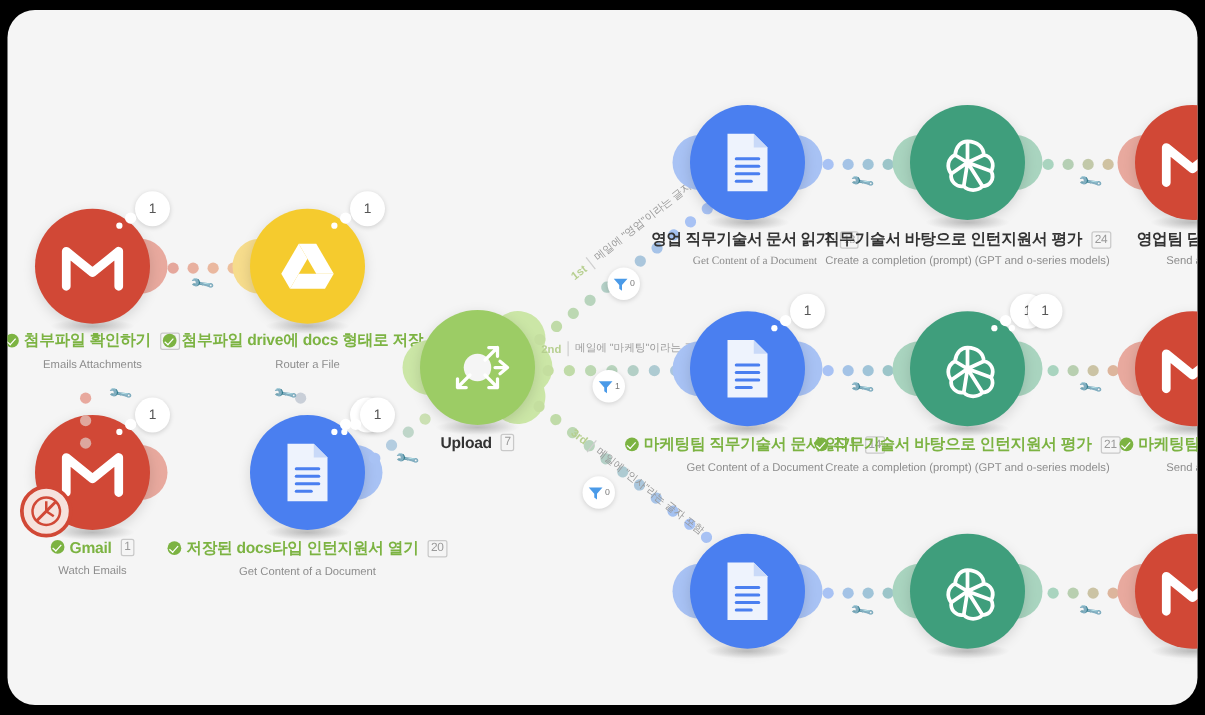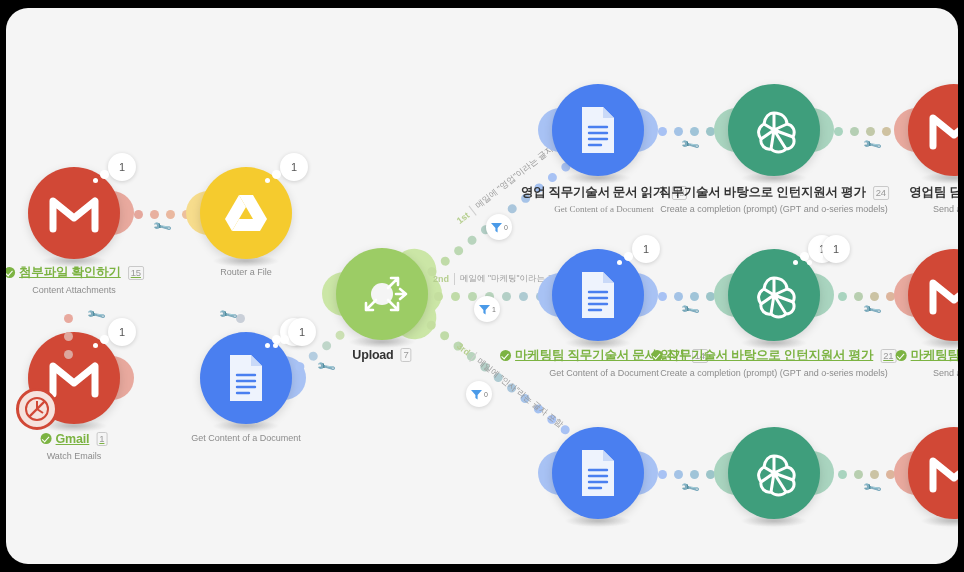--- a/index.html
+++ b/index.html
@@ -60,21 +60,21 @@
     position:absolute; left:-58px; top:10px; width:42px; height:42px;
     border-radius:50%; background:#f6e2dd; border:3px solid #d14836;
     display:flex; align-items:center; justify-content:center;
   }
 
   
   .lbl{ position:absolute; text-align:center; transform:translateX(-50%);
         white-space:nowrap; pointer-events:none; }
   .lbl .t1{ font-size:12.5px; font-weight:bold; color:#333; letter-spacing:-.2px;
             display:inline-flex; align-items:center; gap:4px; }
-  .lbl.done .t1{ color:#7cb342;text-decoration:underline; }
+  .lbl.done .t1{ color:#7cb342; }
   .check{ width:11px; height:11px; border-radius:50%; background:#7cb342;
           display:inline-block; position:relative; flex:0 0 auto; }
   .check::after{ content:""; position:absolute; left:3px; top:1.5px;
     width:3px; height:6px; border:solid #fff; border-width:0 1.6px 1.6px 0;
     transform:rotate(42deg); }
   .idbox{ display:inline-block; font-size:9.5px; font-weight:normal;
     color:#9a9a9a; border:1px solid #c9c9c9; border-radius:2px;
     padding:0 2px; line-height:12px; margin-left:3px; }
   .lbl .t2{ display:block; font-size:9px; color:#8c8c8c; margin-top:3px;
             font-weight:normal; }
@@ -155,21 +155,21 @@
     <div class="bub" style="left:34px; top:-60px;">
       <span>1</span>
     </div>
   </div>
   <div class="lbl done" style="left:68px; top:256px;">
     <span class="t1">
       <i class="check"></i>
       <span>첨부파일 확인하기</span>
       <span class="idbox">15</span>
     </span>
-    <span class="t2">Content Attachments</span>
+    <span class="t2">Emails Attachments</span>
   </div>
 
   <div class="dots" style="left:128px; top:200px;">
     <i style="background:#e5a79c"></i>
         <i style="background:#e8b09f"></i>
         <i style="background:#eab89f"></i>
     <i style="background:#edbf9c"></i>
         <i style="background:#f0c79a"></i>
         <i style="background:#f3cf94"></i>
   </div>
@@ -183,20 +183,25 @@
         <path d="M17 4 L31 4 L45 28 L31 28 Z" fill="#fff"></path>
         <path d="M17 4 L3 28 L10 40 L24 16 Z" fill="#fff"></path>
         <path d="M10 40 L38 40 L45 28 L17 28 Z" fill="#fff"></path>
       </svg>
     </div>
     <div class="bub" style="left:34px; top:-60px;">
       <span>1</span>
     </div>
   </div>
   <div class="lbl done" style="left:240px; top:256px;">
+    <span class="t1">
+      <i class="check"></i>
+      <span>첨부파일 drive에 docs 형태로 저장</span>
+      <span class="idbox">17</span>
+    </span>
     <span class="t2">Router a File</span>
   </div>
 
   <div class="dots" style="left:235px; top:300px; transform:rotate(90deg); gap:9px;">
     <i style="background:#c9cfd8"></i>
         <i style="background:#b8c6e2"></i>
         <i style="background:#a8c2f4"></i>
   </div>
   <div class="wrench" style="left:214px; top:300px;">🔧</div>
 
@@ -213,20 +218,25 @@
           <line x1="11" y1="34" x2="29" y2="34"></line>
               <line x1="11" y1="40" x2="23" y2="40"></line>
         </g>
       </svg>
     </div>
     <div class="bub" style="left:34px; top:-60px;">
       <span>1</span>
     </div>
   </div>
   <div class="lbl done" style="left:240px; top:422px;">
+    <span class="t1">
+      <i class="check"></i>
+      <span>저장된 docs타입 인턴지원서 열기</span>
+      <span class="idbox">20</span>
+    </span>
     <span class="t2">Get Content of a Document</span>
   </div>
 
   <div class="dots" style="left:290px; top:355px; transform:rotate(-38deg); gap:8px;">
     <i style="background:#a8c2f4"></i>
         <i style="background:#b4cde0"></i>
     <i style="background:#bfd6c9"></i>
         <i style="background:#cbe0b3"></i>
   </div>
   <div class="wrench" style="left:312px; top:352px;">🔧</div>

